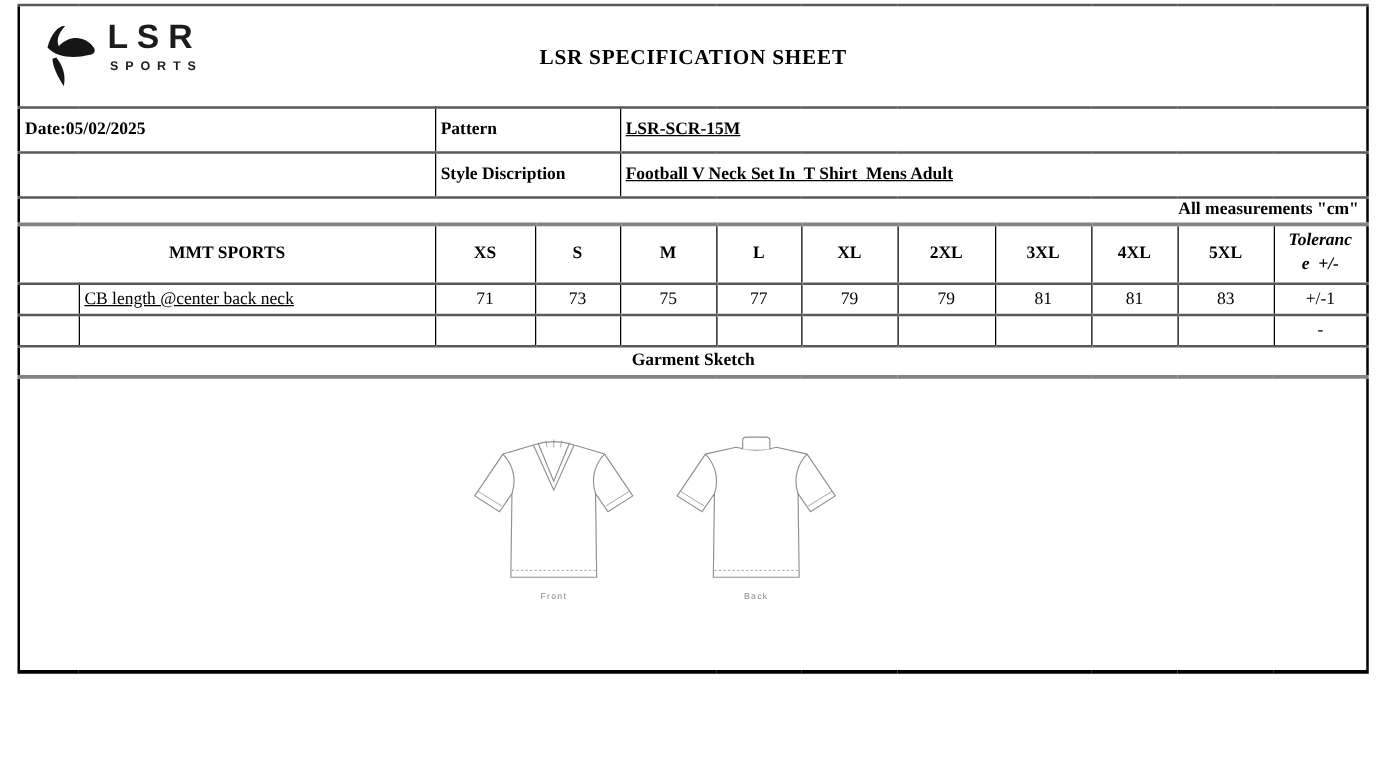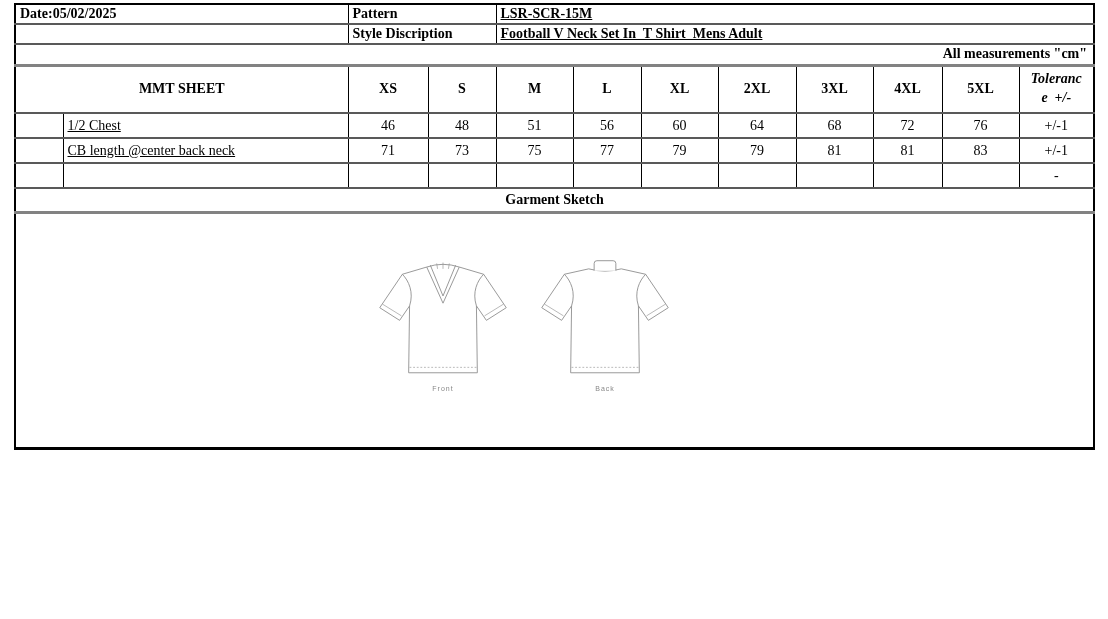--- a/index.html
+++ b/index.html
@@ -29,21 +29,21 @@
   
   td.head-cell { position:relative; height:82px; }
   .logo { position:absolute; left:16px; top:11px; display:flex; align-items:flex-start; gap:8px;
           font-family:"Liberation Sans","DejaVu Sans",sans-serif; }
   .logo svg { display:block; }
   .logo-name { font-size:27px; font-weight:bold; letter-spacing:7px; line-height:1; color:#1c1c1c; }
   .logo-sub  { font-size:10px; font-weight:bold; letter-spacing:5.5px; margin-top:5px; margin-left:2px; color:#1c1c1c; }
   .sheet-title { position:absolute; left:0; right:0; top:0; height:82px; line-height:82px;
                  text-align:center; font-size:17px; font-weight:bold; letter-spacing:0.6px; }
 
-  .h24 { height:20px; }
+  .h24 { height:36px; }
   .h22 { height:21px; }
   .mmt-row td { height:48px; }
   .data-row td { height:25px; }
   .tol-head { font-size:13.5px; line-height:1.35; padding:0 2px;font-style:italic; }
 
   
   td.sketch-area { height:236px; position:relative; padding:0; }
   .shirt { position:absolute; width:150px; text-align:center; }
   .shirt-front { left:352px; top:44px; }
   .shirt-back  { left:514px; top:44px; }
@@ -66,66 +66,69 @@
         <col style="width:68px">
       <col style="width:77px">
         <col style="width:78px">
         <col style="width:77px">
         <col style="width:69px">
       <col style="width:77px">
         <col style="width:75px">
     </colgroup>
 
     <tbody>
+        <tr>
+      <td colspan="12" class="head-cell">
+        <div class="logo">
+          <span>
+            <svg width="46" height="54" viewBox="0 0 46 54">
+              <path d="M6 22 C9 10 16 4 20 5 C15 10 13 16 15 21 C24 11 37 13 43 22 C45 25 43 28 39 28 C27 31 13 30 6 22 Z" fill="#161616"></path>
+              <path d="M13 30 C18 36 21 44 19 53 C14 45 10 37 10 31 Z" fill="#161616"></path>
+            </svg>
+          </span>
+          <span>
+            <div class="logo-name">LSR</div>
+            <div class="logo-sub">SPORTS</div>
+          </span>
+        </div>
+        <div class="sheet-title">LSR SPECIFICATION SHEET</div>
+      </td>
+    </tr>
 
     <tr class="r-top h24">
       <td colspan="2" class="bold">Date:05/02/2025</td>
       <td colspan="2" class="bold">Pattern</td>
       <td colspan="8" class="bold pre">LSR-SCR-15M</td>
     </tr>
 
     <tr class="h24">
       <td colspan="2"></td>
       <td colspan="2" class="bold">Style Discription</td>
       <td colspan="8" class="bold pre">Football V Neck Set In  T Shirt  Mens Adult</td>
     </tr>
 
     <tr class="h22">
       <td colspan="12" class="bold right" style="padding-right:6px;">All measurements "cm"</td>
     </tr>
 
     <tr class="mmt-row r-gray-top">
-      <td colspan="2" class="bold center">MMT SHEET</td>
+      <td colspan="2" class="bold center">MMT SPORTS</td>
       <td class="bold center">XS</td>
       <td class="bold center">S</td>
       <td class="bold center">M</td>
       <td class="bold center">L</td>
       <td class="bold center">XL</td>
       <td class="bold center">2XL</td>
       <td class="bold center">3XL</td>
       <td class="bold center">4XL</td>
       <td class="bold center">5XL</td>
       <td class="bold center prewrap tol-head">Toleranc
 e  +/-</td>
     </tr>
 
-    <tr class="data-row">
-      <td></td>
-      <td class="pre">1/2 Chest</td>
-      <td class="center">46</td>
-      <td class="center">48</td>
-      <td class="center">51</td>
-      <td class="center">56</td>
-      <td class="center">60</td>
-      <td class="center">64</td>
-      <td class="center">68</td>
-      <td class="center">72</td>
-      <td class="center">76</td>
-      <td class="center">+/-1</td>
-    </tr>
     <tr class="data-row">
       <td></td>
       <td class="pre">CB length @center back neck</td>
       <td class="center">71</td>
       <td class="center">73</td>
       <td class="center">75</td>
       <td class="center">77</td>
       <td class="center">79</td>
       <td class="center">79</td>
       <td class="center">81</td>

